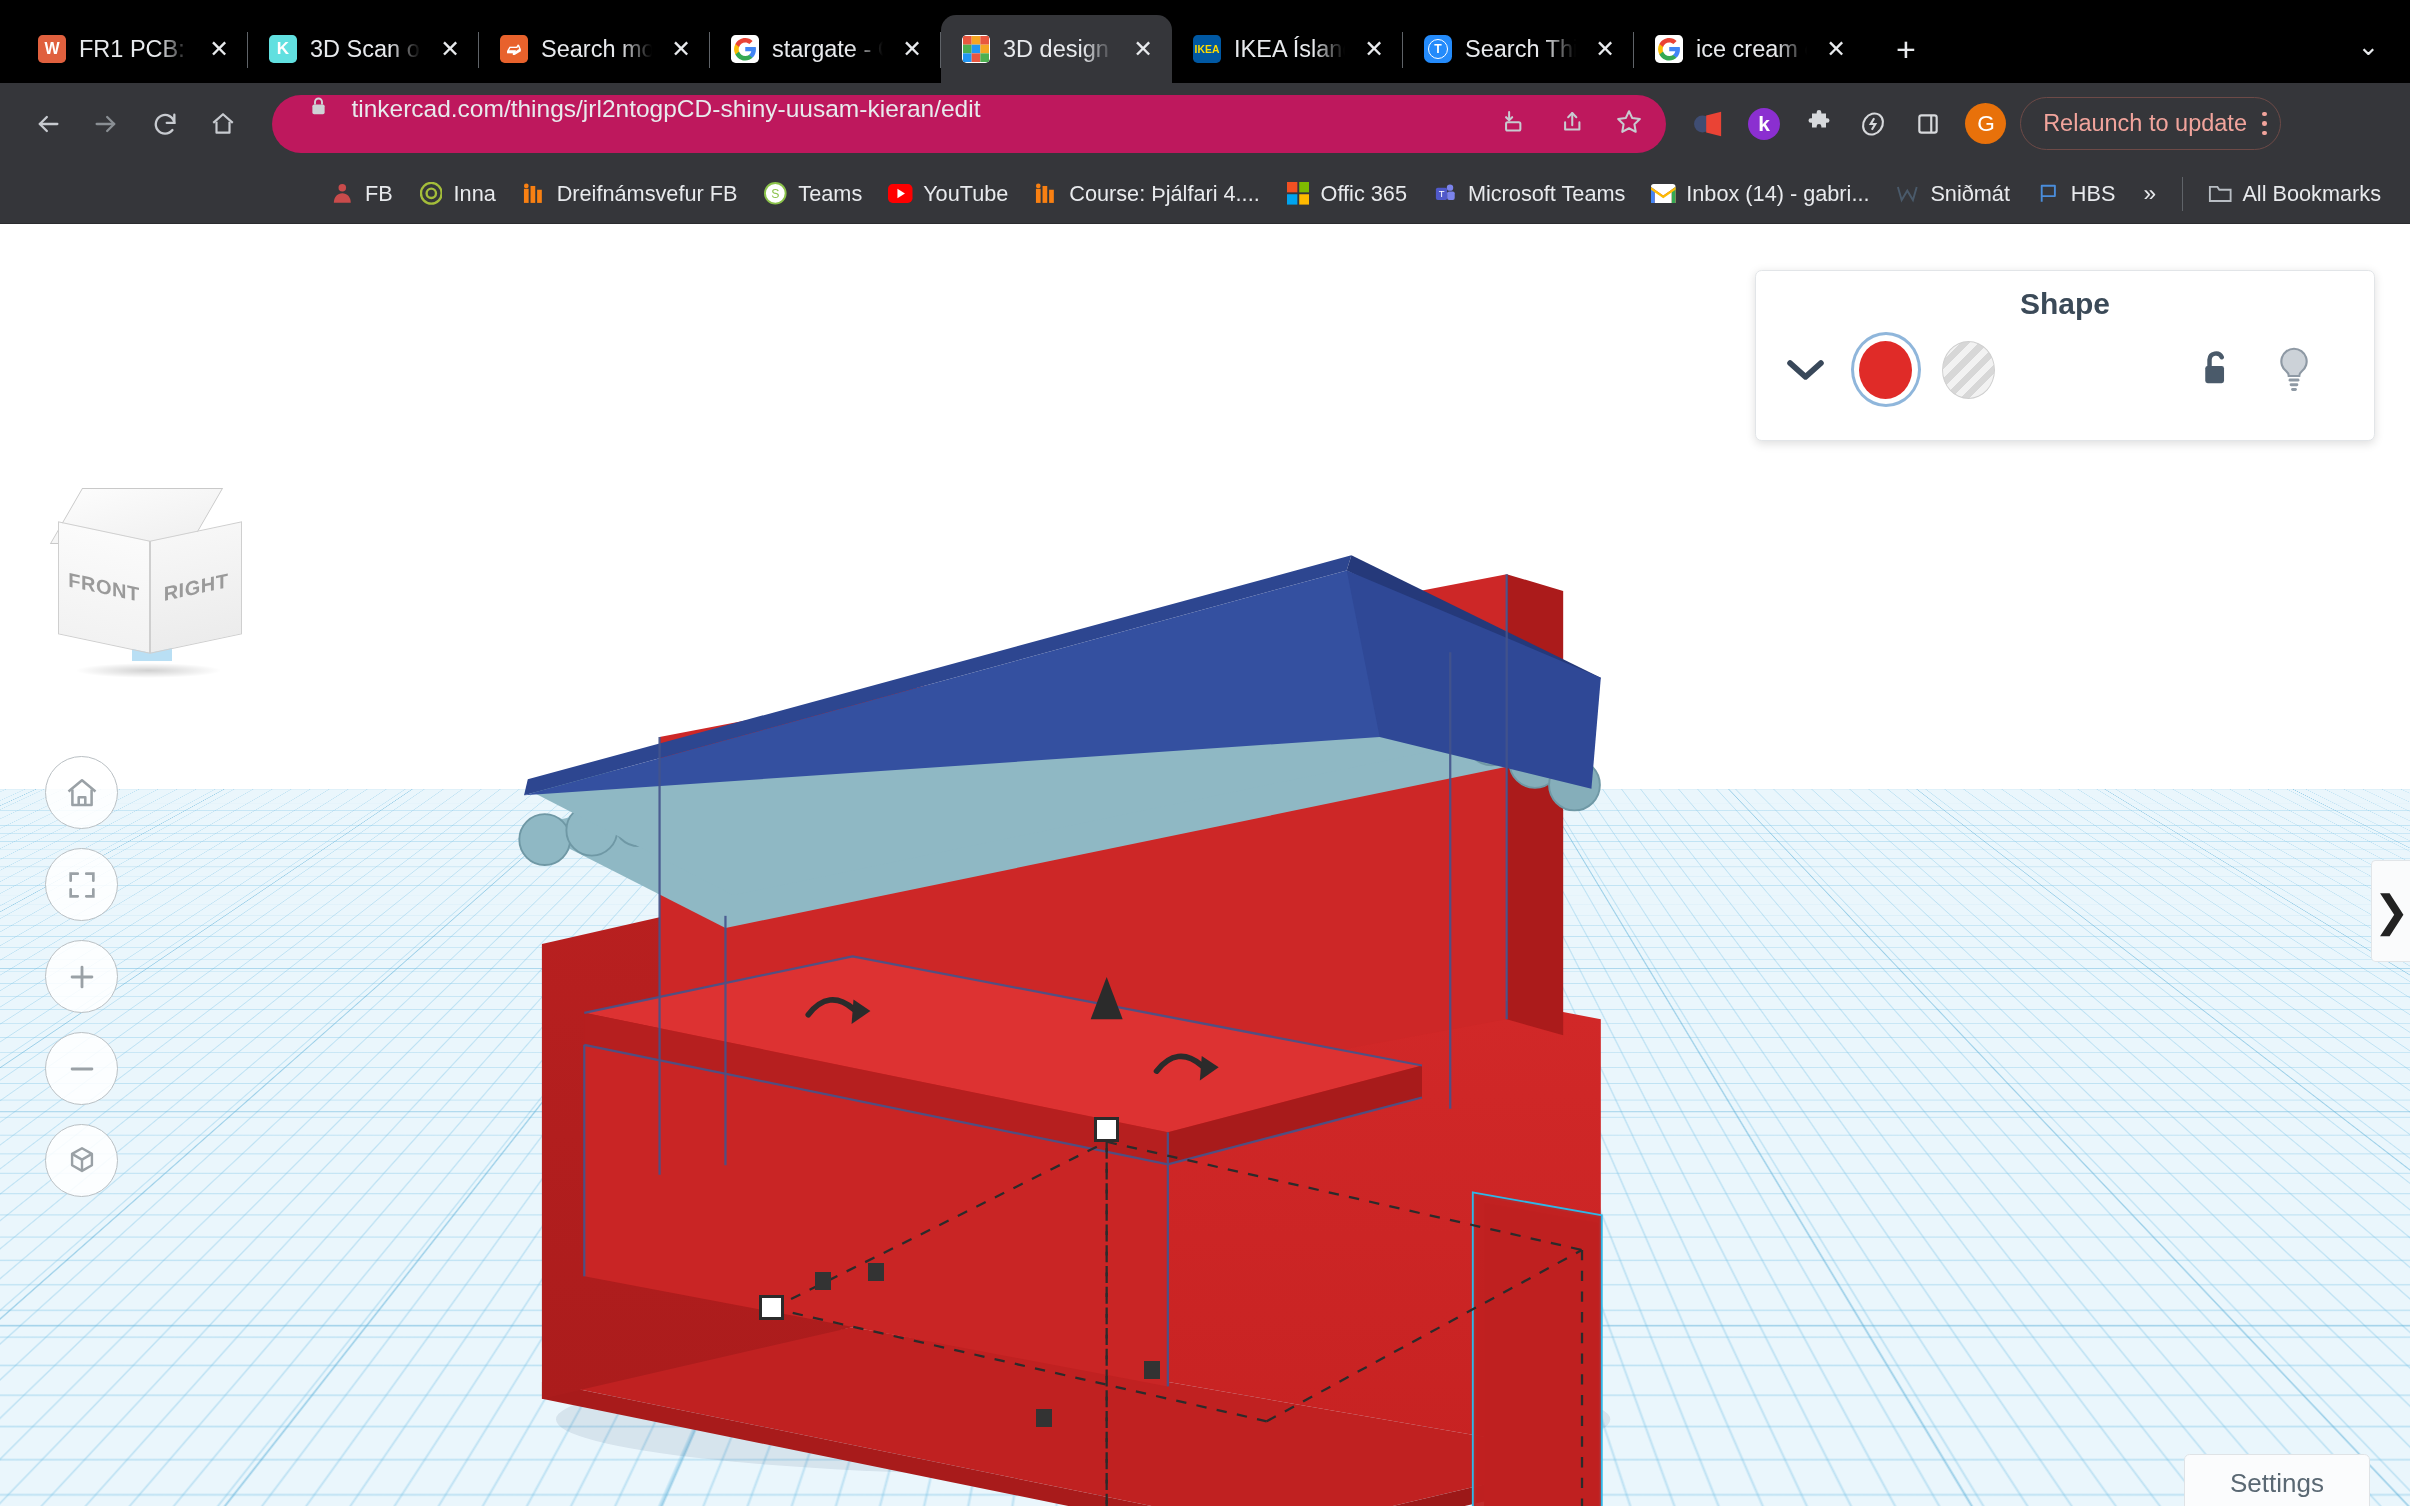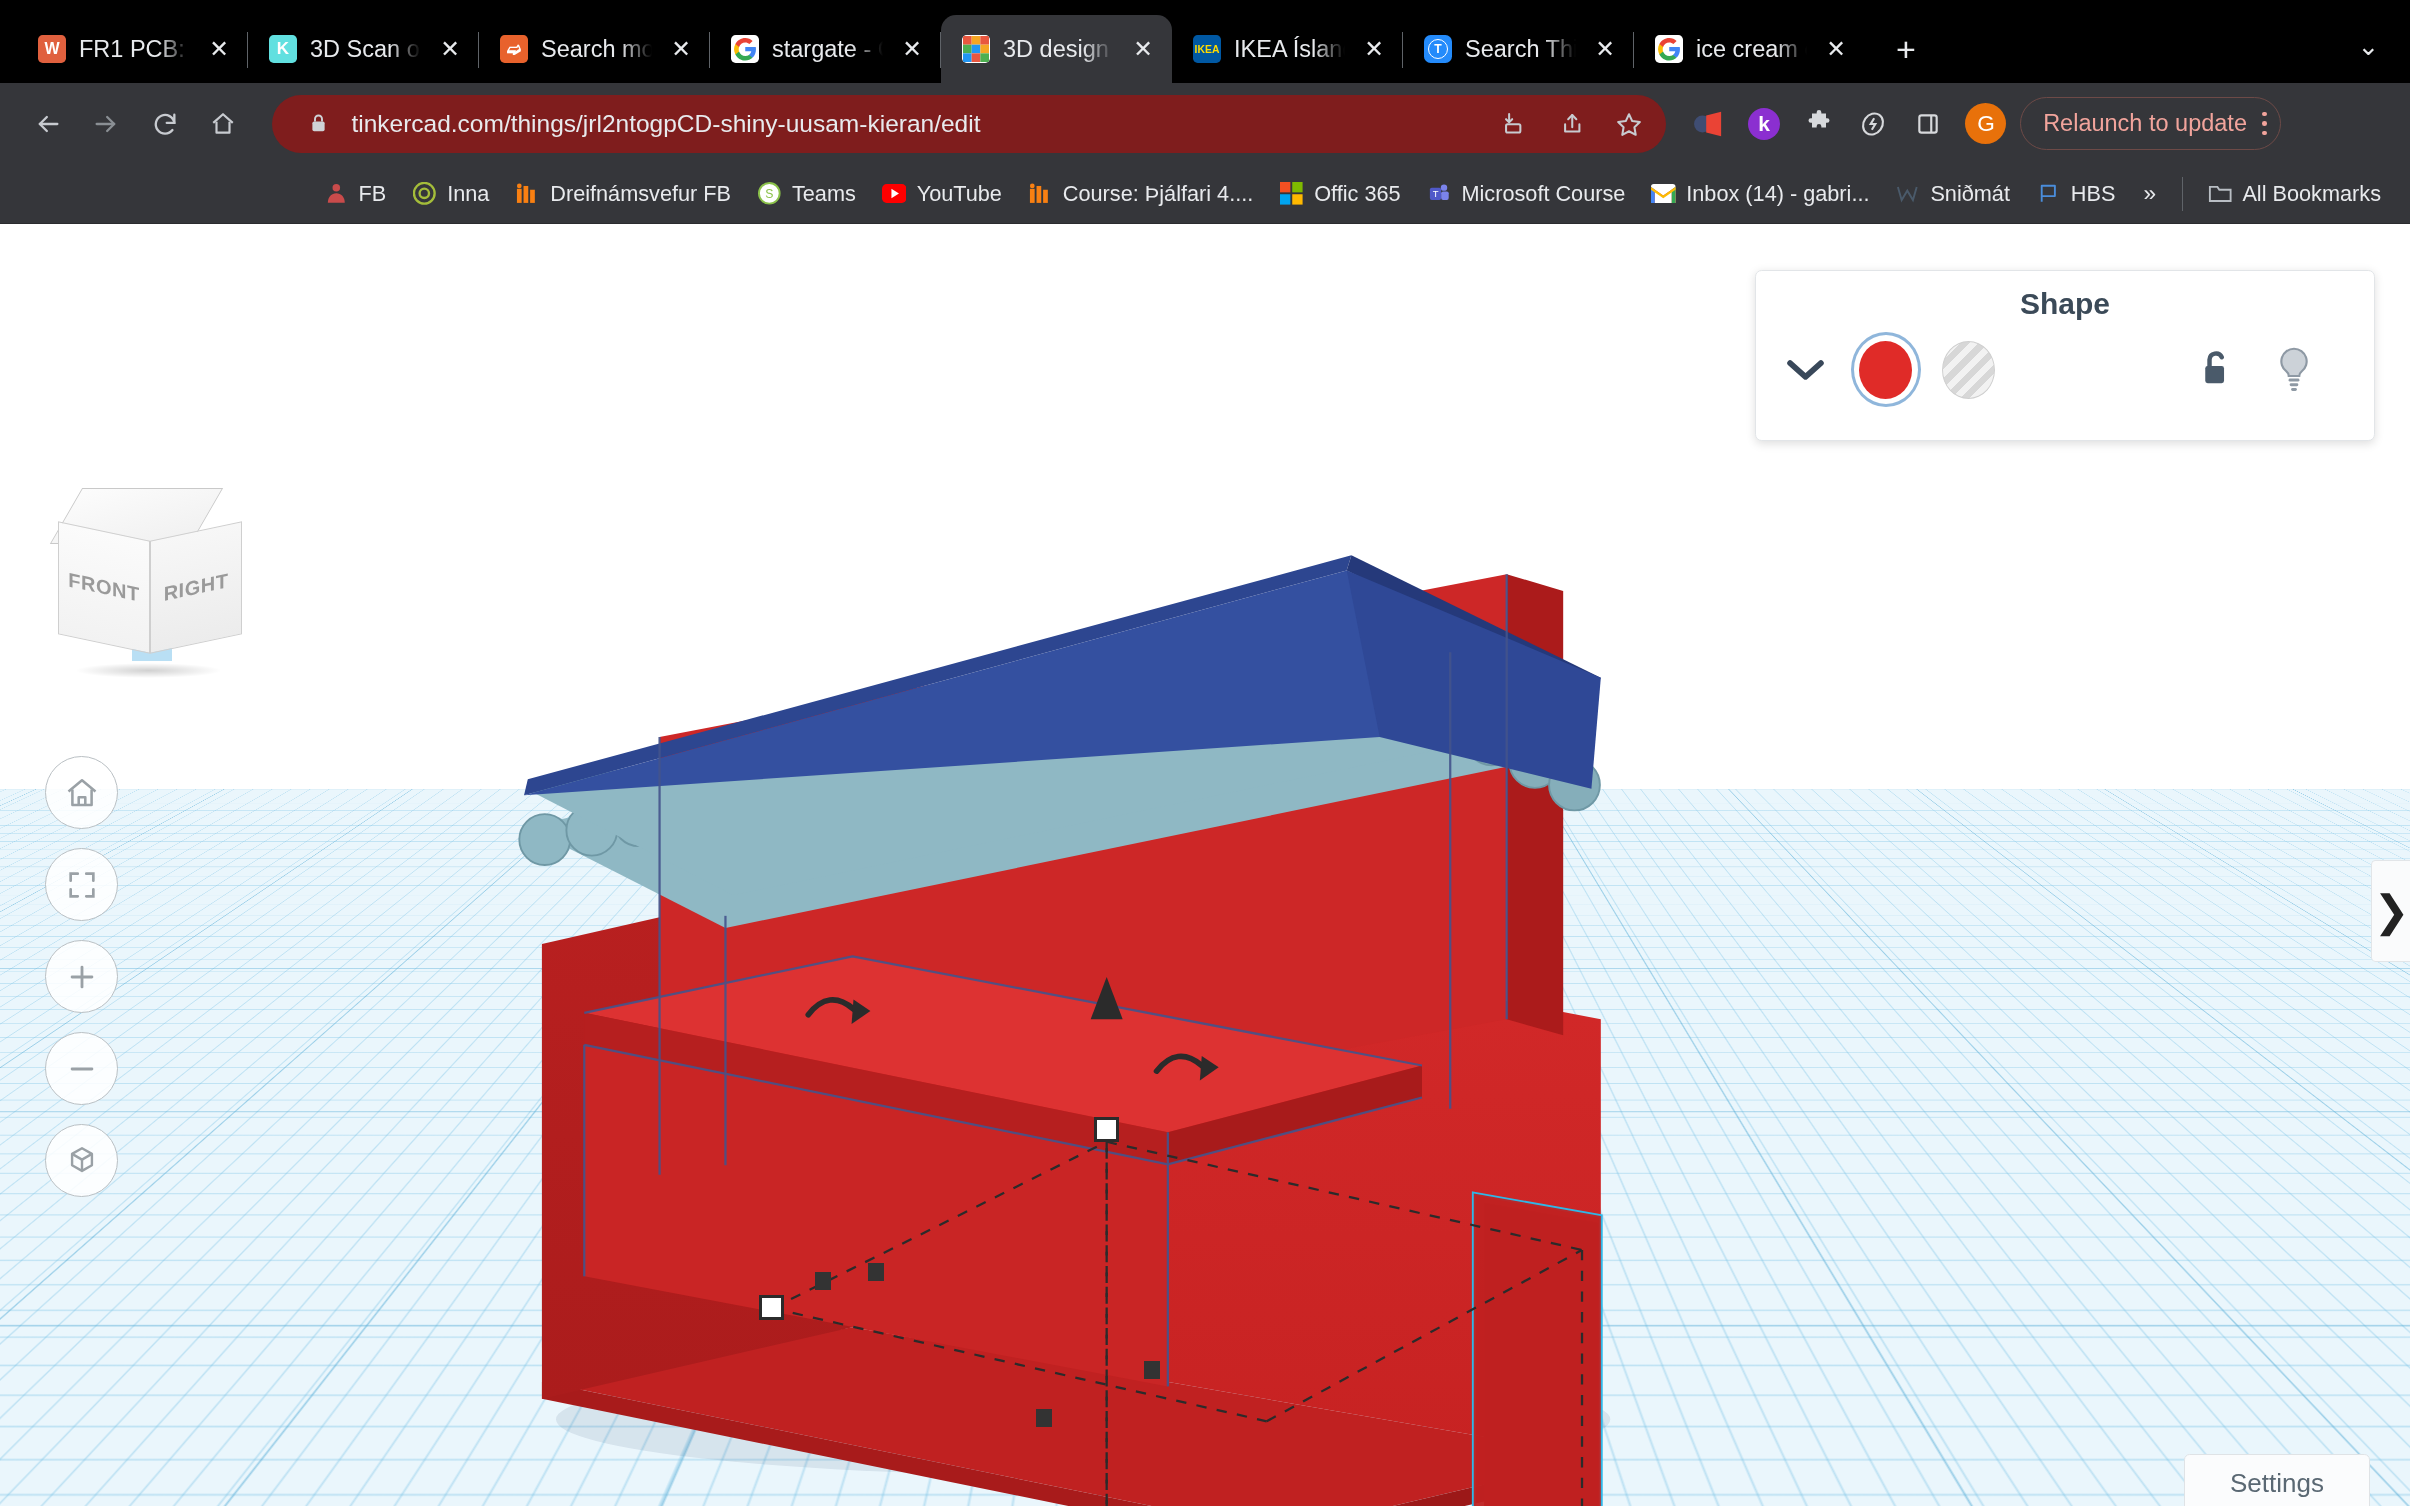--- a/index.html
+++ b/index.html
@@ -89,24 +89,24 @@
   .tb-icon {
     width: 53px; height: 53px;
     display: flex; align-items: center; justify-content: center;
     color: #c8cbd0;
     border-radius: 50%;
     flex: 0 0 auto;
   }
   .omnibox {
     flex: 1 1 auto;
     height: 58px;
-    background: #7f1d1d;
+    background: #be185d;
     border-radius: 32px;
     display: flex;
-    align-items: center;
+    align-items: flex-start;
     padding: 0 11.3px 0 30px;
     margin: 0 13px 0 17px;
     min-width: 0;
     max-width: 1394px;
   }
   .omni-lock { flex: 0 0 32px; display:flex; align-items:center; justify-content:center; color:#cfd2d6; }
   .omni-url {
     flex: 1 1 auto;
     color: #e8eaed;
     font-size: 24.5px;
@@ -585,21 +585,21 @@
 
     <div class="bm">
       <span class="bm-ico">
         <svg width="22.6" height="22.6" viewBox="0 0 24 24" style="font-size:15px">
             <circle cx="17" cy="6" r="3.4" fill="#7b83eb"></circle>
             <rect x="2" y="6" width="12" height="13" rx="2" fill="#5059c9"></rect>
             <text x="8" y="16" text-anchor="middle" font-size="10" fill="#fff" font-family="Liberation Sans">T</text>
             <rect x="14" y="10" width="8" height="9" rx="2" fill="#7b83eb"></rect>
           </svg>
       </span>
-      <span class="bm-label">Microsoft Course</span>
+      <span class="bm-label">Microsoft Teams</span>
     </div>
 
     <div class="bm">
       <span class="bm-ico">
         <svg width="24.5" height="19" viewBox="0 0 26 20">
             <path d="M0 3a3 3 0 0 1 3-3h20a3 3 0 0 1 3 3v17H0z" fill="#fff"></path>
             <path d="M0 3l13 9L26 3v17h-4V8l-9 6.3L4 8v12H0z" fill="#ea4335"></path>
             <path d="M22 20h4V3l-4 3z" fill="#34a853"></path>
             <path d="M0 3l4 3V20H0z" fill="#4285f4"></path>
             <path d="M0 3l13 9L26 3v3L13 15 0 6z" fill="#fbbc04"></path>

